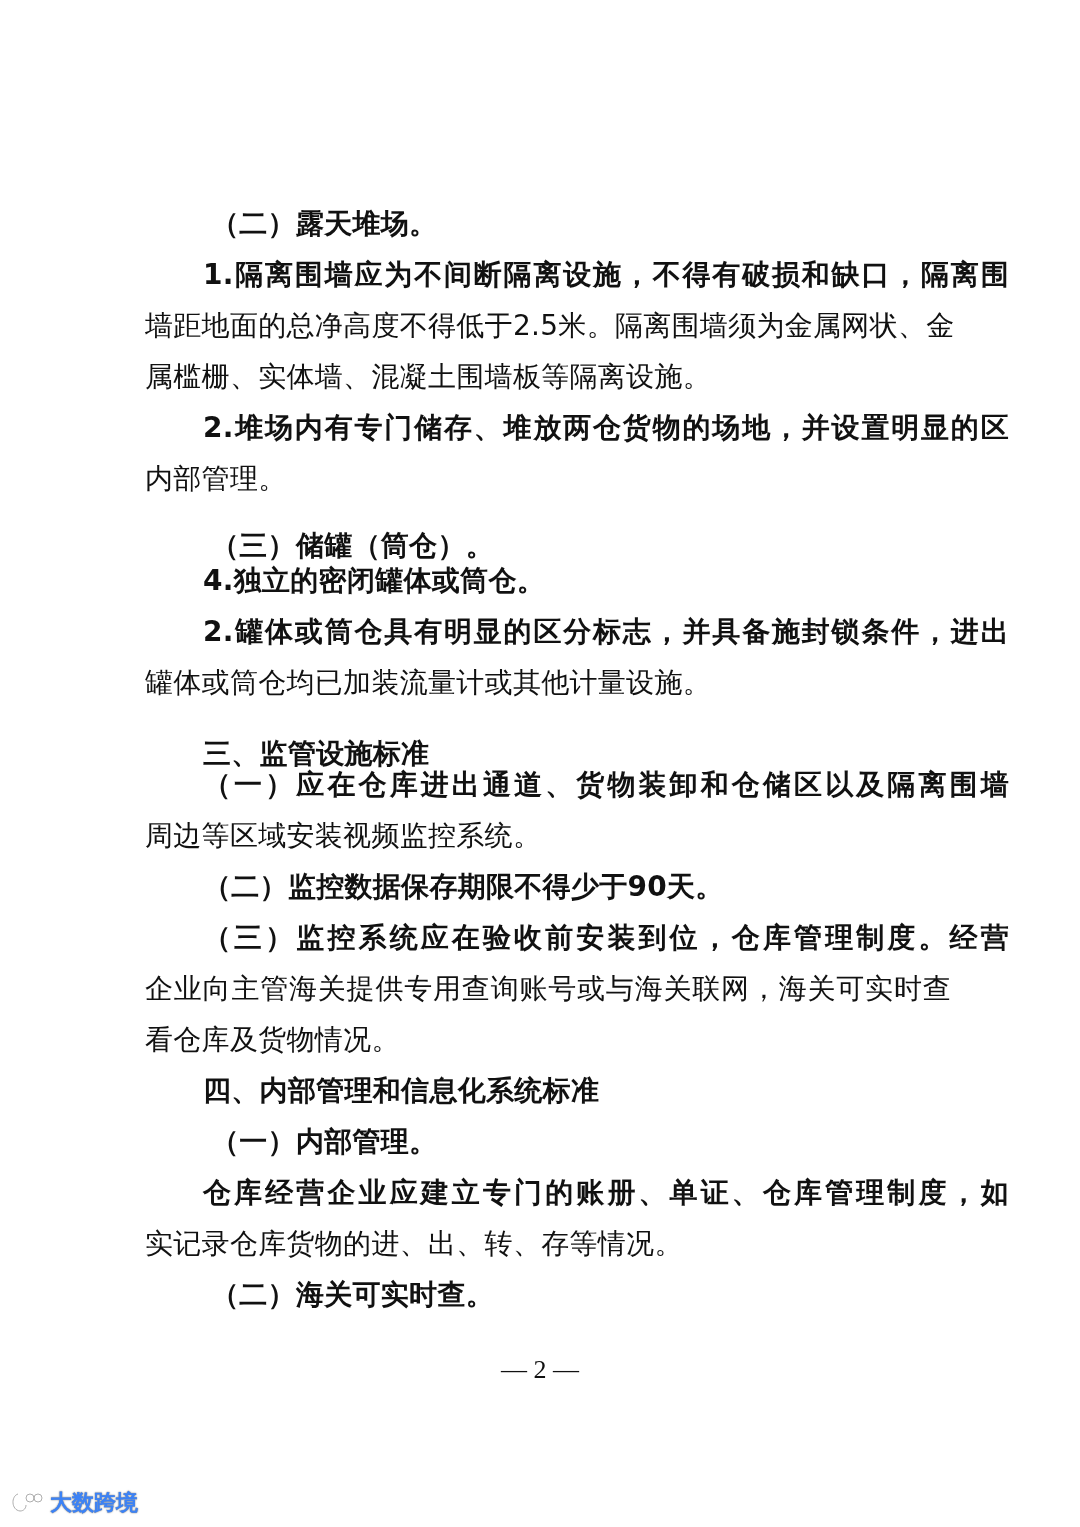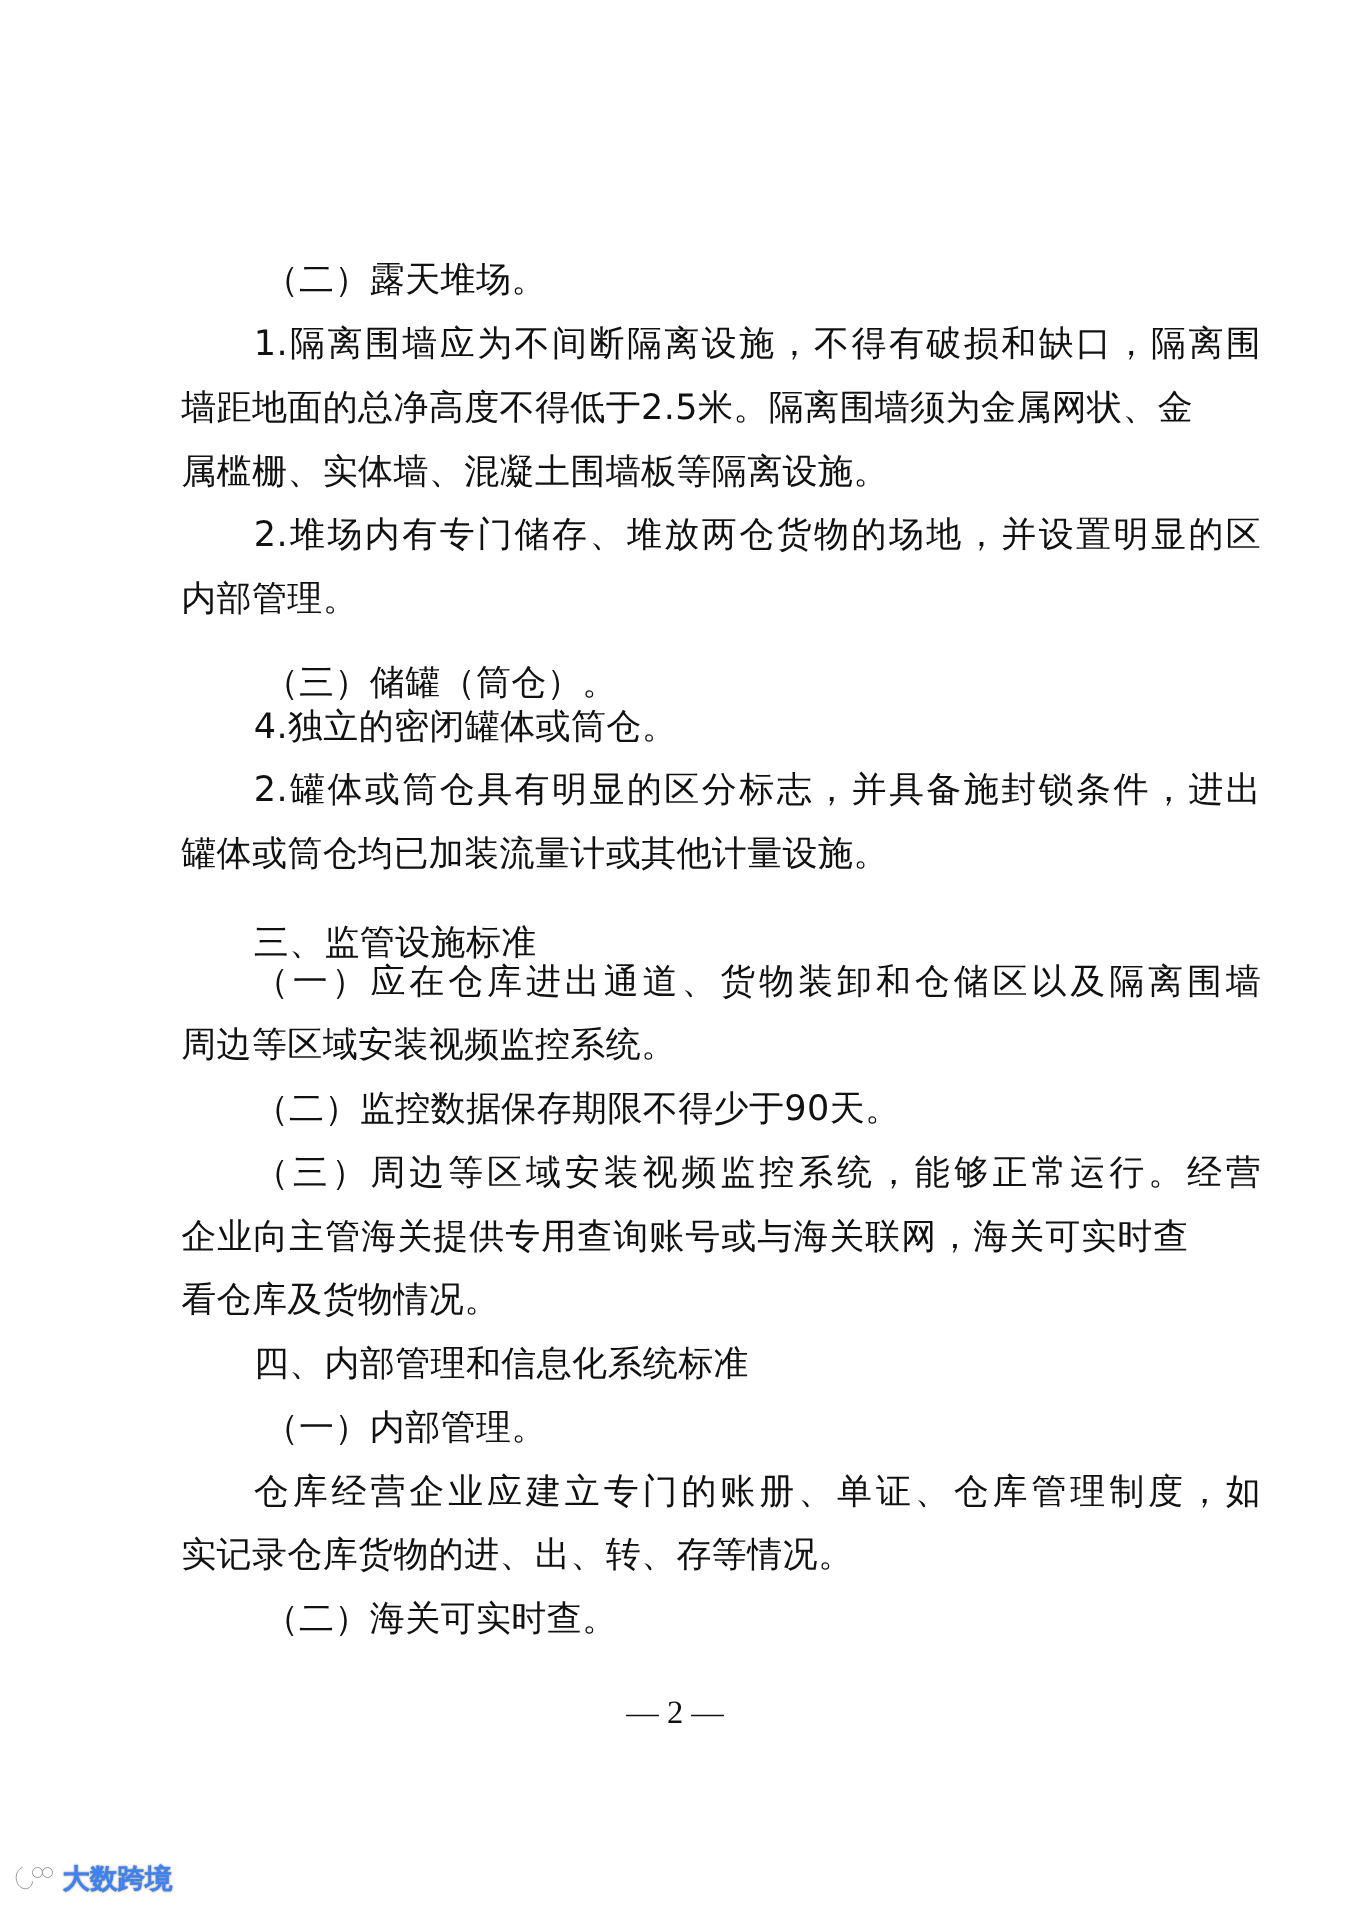--- a/index.html
+++ b/index.html
@@ -5,23 +5,23 @@
   html, body { margin: 0; padding: 0; }
   body {
     width: 1080px; height: 1527px; background: #ffffff; position: relative; overflow: hidden;
     font-family: "DejaVu Sans", "Liberation Sans", sans-serif; color: #111111;
   }
   .page { position: absolute; left: 145px; top: 198px; width: 806px; }
   .line {
     position: absolute; left: 0; width: 806px; height: 51px; line-height: 51px;
     font-size: 28px; white-space: nowrap; letter-spacing: 0.3px;
   }
-  .indent { padding-left: 58px; }
+  .indent { padding-left: 58px; font-weight: bold; }
   .indent-h { padding-left: 66px; }
-  .bold { font-weight: normal; }
+  .bold { font-weight: bold; }
   .justify { text-align: justify; text-align-last: justify; }
   .footer {
     position: absolute; left: 0; width: 1080px; top: 1355px; text-align: center;
     font-family: "Liberation Serif", "DejaVu Serif", serif; font-size: 26px; color: #111;
   }
   .watermark {
     position: absolute; left: 8px; top: 1488px; height: 30px; display: flex; align-items: center; gap: 6px;
     color: #3b82f6; font-size: 22px; font-weight: bold;
     text-shadow: 0 0 2px #9a9a9a, 0 0 1px #777;
   }
@@ -38,21 +38,21 @@
   <div class="line indent justify" style="top:204px">2.堆场内有专门储存、堆放两仓货物的场地，并设置明显的区</div>
   <div class="line" style="top:255px">内部管理。</div>
   <div class="line indent-h bold" style="top:322px">（三）储罐（筒仓）。</div>
   <div class="line indent" style="top:357px">4.独立的密闭罐体或筒仓。</div>
   <div class="line indent justify" style="top:408px">2.罐体或筒仓具有明显的区分标志，并具备施封锁条件，进出</div>
   <div class="line" style="top:459px">罐体或筒仓均已加装流量计或其他计量设施。</div>
   <div class="line indent" style="top:530px">三、监管设施标准</div>
   <div class="line indent justify" style="top:561px">（一）应在仓库进出通道、货物装卸和仓储区以及隔离围墙</div>
   <div class="line" style="top:612px">周边等区域安装视频监控系统。</div>
   <div class="line indent" style="top:663px">（二）监控数据保存期限不得少于90天。</div>
-  <div class="line indent justify" style="top:714px">（三）周边等区域安装视频监控系统，能够正常运行。经营</div>
+  <div class="line indent justify" style="top:714px">（三）监控系统应在验收前安装到位，仓库管理制度。经营</div>
   <div class="line justify" style="top:765px">企业向主管海关提供专用查询账号或与海关联网，海关可实时查</div>
   <div class="line" style="top:816px">看仓库及货物情况。</div>
   <div class="line indent" style="top:867px">四、内部管理和信息化系统标准</div>
   <div class="line indent-h bold" style="top:918px">（一）内部管理。</div>
   <div class="line indent justify" style="top:969px">仓库经营企业应建立专门的账册、单证、仓库管理制度，如</div>
   <div class="line" style="top:1020px">实记录仓库货物的进、出、转、存等情况。</div>
   <div class="line indent-h bold" style="top:1071px">（二）海关可实时查。</div>
 </div>
 
 <div class="footer">— 2 —</div>

